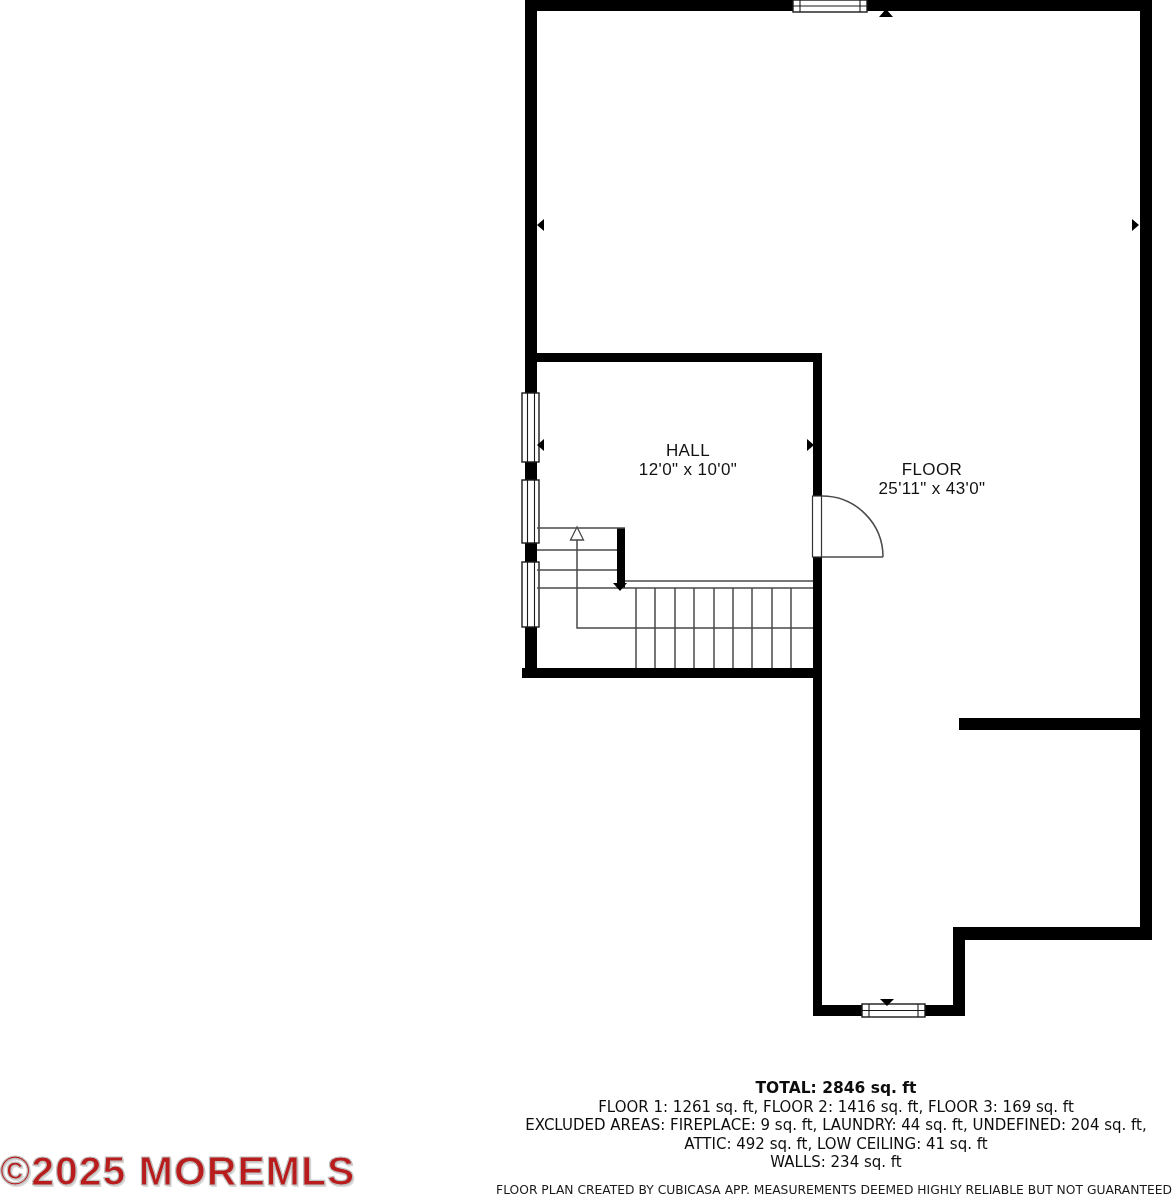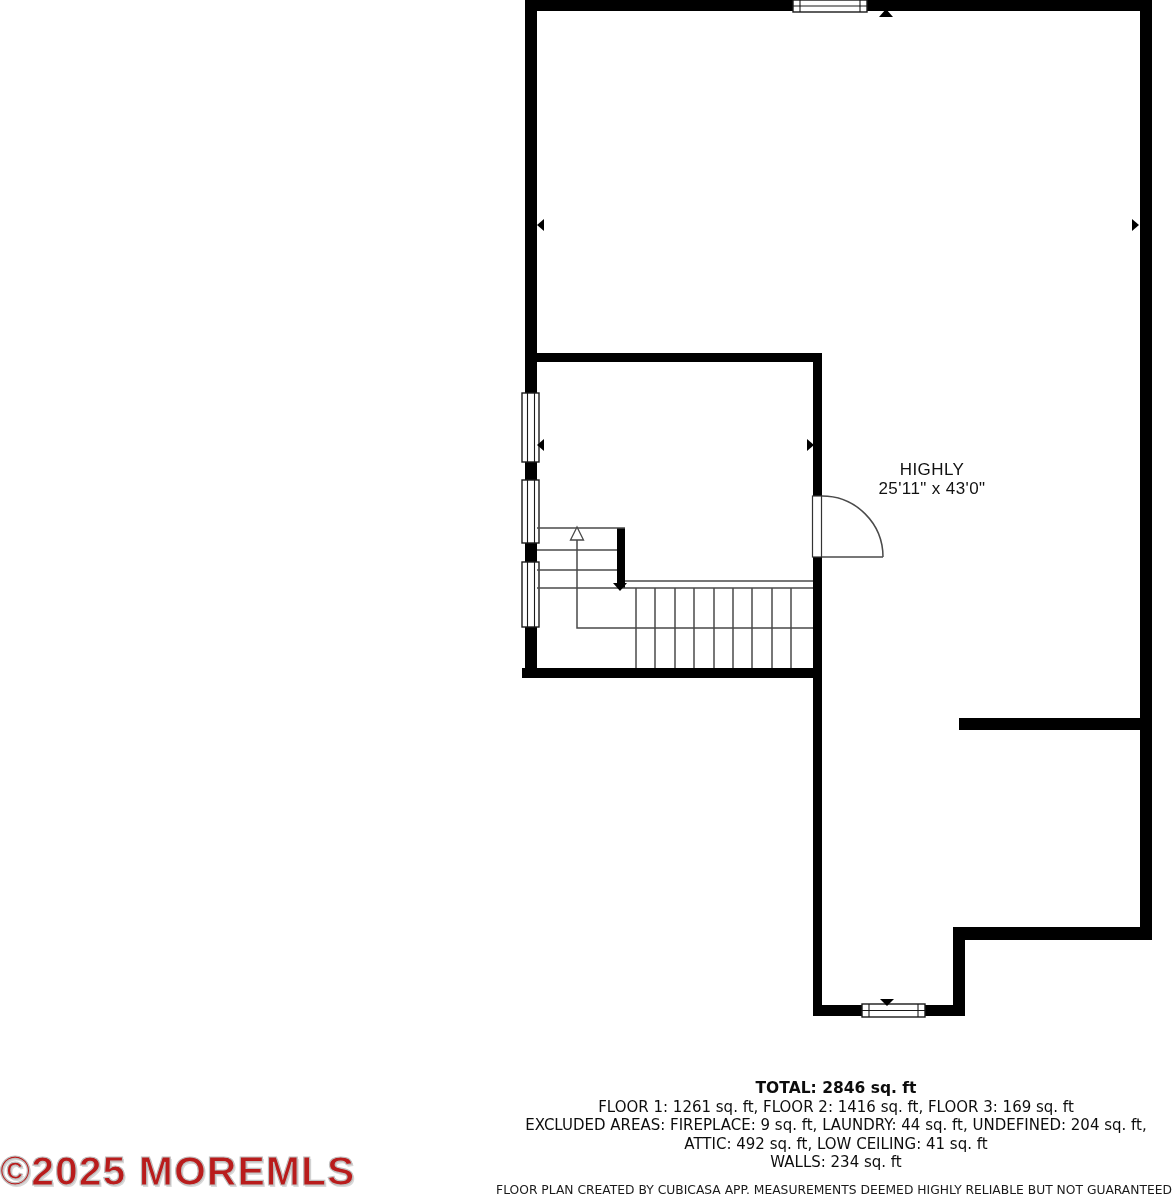--- a/index.html
+++ b/index.html
@@ -120,23 +120,27 @@
     <polygon class="marker" points="879,17 893,17 886,9"></polygon>
     <polygon class="marker" points="613,362 627,362 620,354"></polygon>
     <polygon class="marker" points="544,219 544,231 537,225"></polygon>
     <polygon class="marker" points="1132,219 1132,231 1139,225"></polygon>
     <polygon class="marker" points="544,439 544,451 537,445"></polygon>
     <polygon class="marker" points="807,439 807,451 814,445"></polygon>
     <polygon class="marker" points="613,583 627,583 620,591"></polygon>
     <polygon class="marker" points="880,999 894,999 887,1006"></polygon>
   </svg>
 
+  <div class="room-label" style="left:588px;top:441px;width:200px;">
+    <div>HALL</div>
+    <div class="dims">12'0" x 10'0"</div>
+  </div>
 
   <div class="room-label" style="left:832px;top:460px;width:200px;">
-    <div>HIGHLY</div>
+    <div>FLOOR</div>
     <div class="dims">25'11" x 43'0"</div>
   </div>
 
   <div class="summary">
     <div class="total">TOTAL: 2846 sq. ft</div>
     <div>FLOOR 1: 1261 sq. ft, FLOOR 2: 1416 sq. ft, FLOOR 3: 169 sq. ft</div>
     <div>EXCLUDED AREAS: FIREPLACE: 9 sq. ft, LAUNDRY: 44 sq. ft, UNDEFINED: 204 sq. ft,</div>
     <div>ATTIC: 492 sq. ft, LOW CEILING: 41 sq. ft</div>
     <div>WALLS: 234 sq. ft</div>
   </div>

